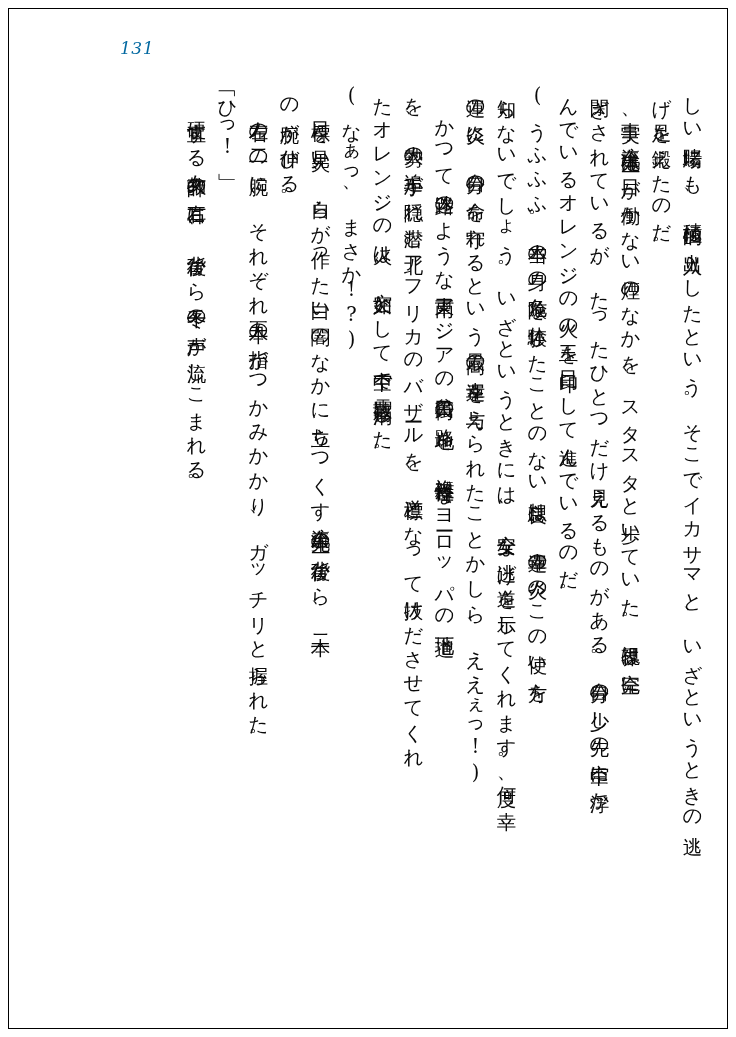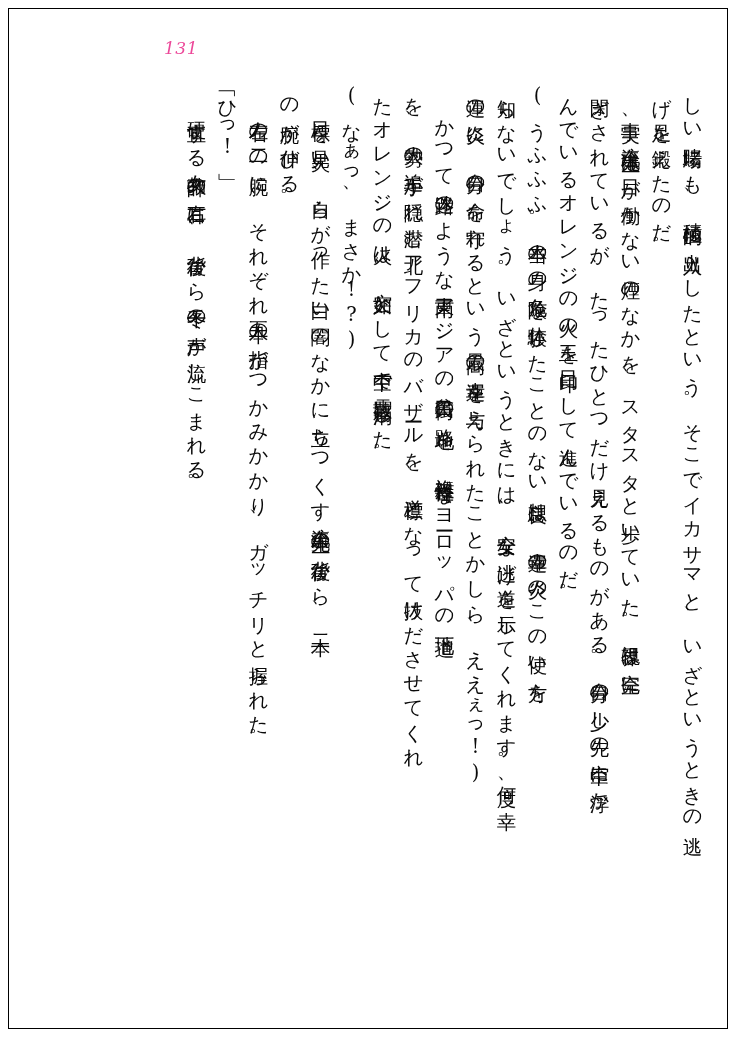--- a/index.html
+++ b/index.html
@@ -28,23 +28,22 @@
     box-sizing: border-box;
     pointer-events: none;
   }
   .page-number {
     position: absolute;
     top: 38px;
     left: 120px;
     font-family: "DejaVu Serif", "Liberation Serif", serif;
     font-style: italic;
     font-size: 17px;
-    color: #ec4899;
+    color: #0369a1;
     letter-spacing: 0.5px;
-    margin-left: 44px;
   }
   .text-body {
     position: absolute;
     top: 84px;
     left: 82px;
     right: 34px;
     height: 886px;
     display: flex;
     flex-direction: row-reverse;
     justify-content: flex-start;

